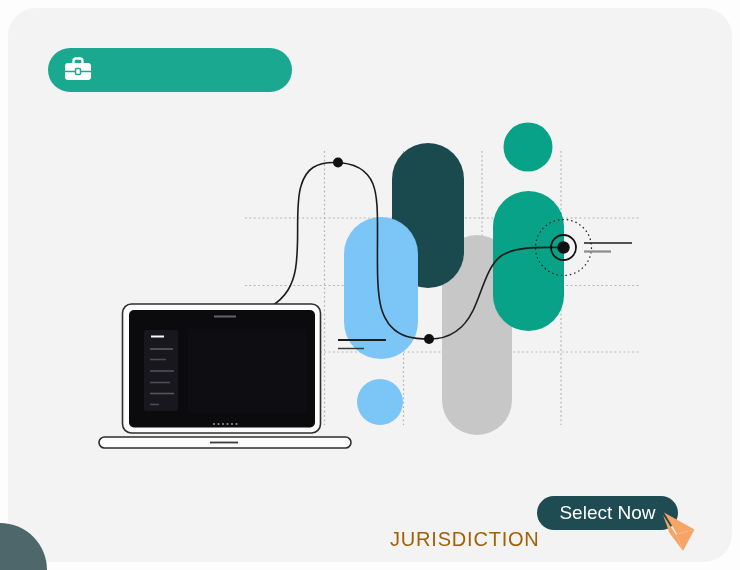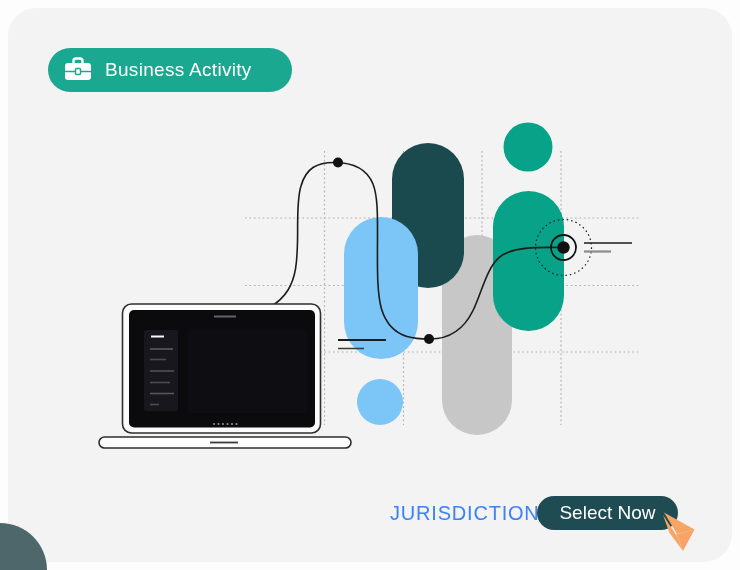--- a/index.html
+++ b/index.html
@@ -14,22 +14,22 @@
   .illustration-svg{position:absolute;left:0;top:0;}
   .badge{
     position:absolute;left:48px;top:48px;width:244px;height:44px;
     background:#1ba890;border-radius:22px;display:flex;align-items:center;
     box-sizing:border-box;padding-left:16px;
   }
   .badge-icon{width:28px;height:26px;display:inline-flex;margin-right:13px;}
   .badge-label{color:#ffffff;font-size:19px;font-weight:500;letter-spacing:.3px;}
   .cta-row{position:absolute;left:0;top:0;width:740px;height:570px;pointer-events:none;}
   .jurisdiction-label{
-    position:absolute;left:390px;top:502px;font-size:20px;font-weight:500;
-    color:#3b82f6;letter-spacing:.8px;pointer-events:auto;
+    position:absolute;left:390px;top:528px;font-size:20px;font-weight:500;
+    color:#a16207;letter-spacing:.8px;pointer-events:auto;
   }
   .select-btn{
     position:absolute;left:537px;top:496px;width:141px;height:34px;
     background:#1f4b53;border:none;border-radius:17px;color:#ffffff;
     font-family:"Liberation Sans", sans-serif;font-size:19px;font-weight:400;
     display:flex;align-items:center;justify-content:center;cursor:pointer;
     pointer-events:auto;
   }
   .cursor-icon{position:absolute;left:656px;top:506px;width:46px;height:56px;pointer-events:none;}
 </style>
@@ -121,21 +121,20 @@
 
   <div class="badge">
     <span class="badge-icon">
       <svg width="28" height="26" viewBox="0 0 28 26">
         <rect x="9.5" y="1.5" width="9" height="8" rx="2.5" fill="none" stroke="#ffffff" stroke-width="2.4"></rect>
         <rect x="1" y="6" width="26" height="17" rx="3" fill="#ffffff"></rect>
         <line x1="1" y1="14.5" x2="27" y2="14.5" stroke="#1ba890" stroke-width="1.5"></line>
         <rect x="11.5" y="11.5" width="5" height="6" rx="1" fill="#ffffff" stroke="#1ba890" stroke-width="1.5"></rect>
       </svg>
     </span>
-    <span class="badge-label">Business Activity</span>
   </div>
 
   <div class="cta-row">
     <span class="jurisdiction-label">JURISDICTION</span>
     <button class="select-btn">Select Now</button>
     <svg class="cursor-icon" width="46" height="56" viewBox="0 0 46 56">
       <polygon points="8,6.5 38.5,23.5 21,28" fill="#f7a467"></polygon>
       <polygon points="7,9 21.5,31 27,45 13.5,27" fill="#f7a467"></polygon>
       <polygon points="20,28.5 38.5,23.5 27,45 21.5,31" fill="#f7a467"></polygon>
     </svg>

